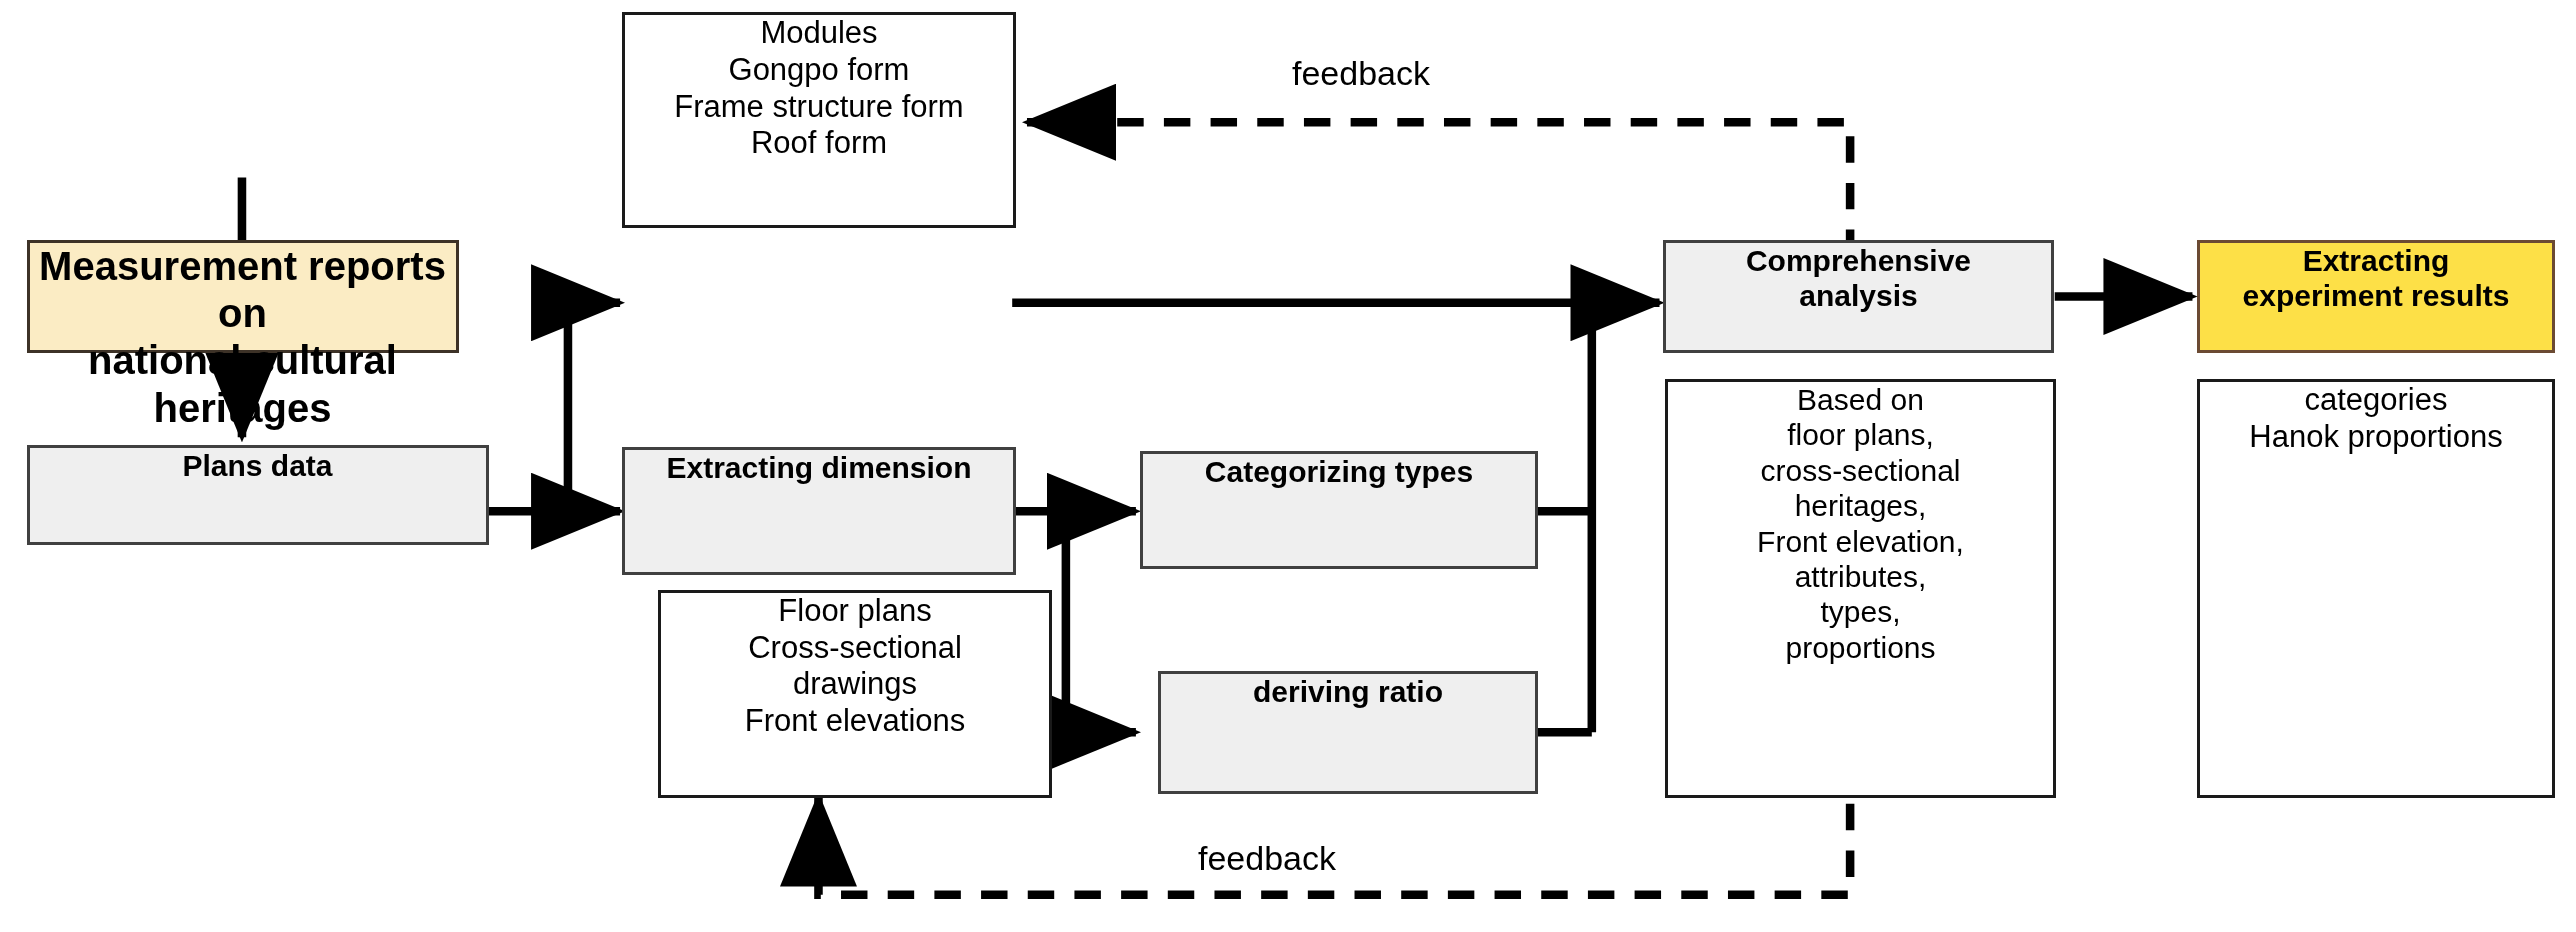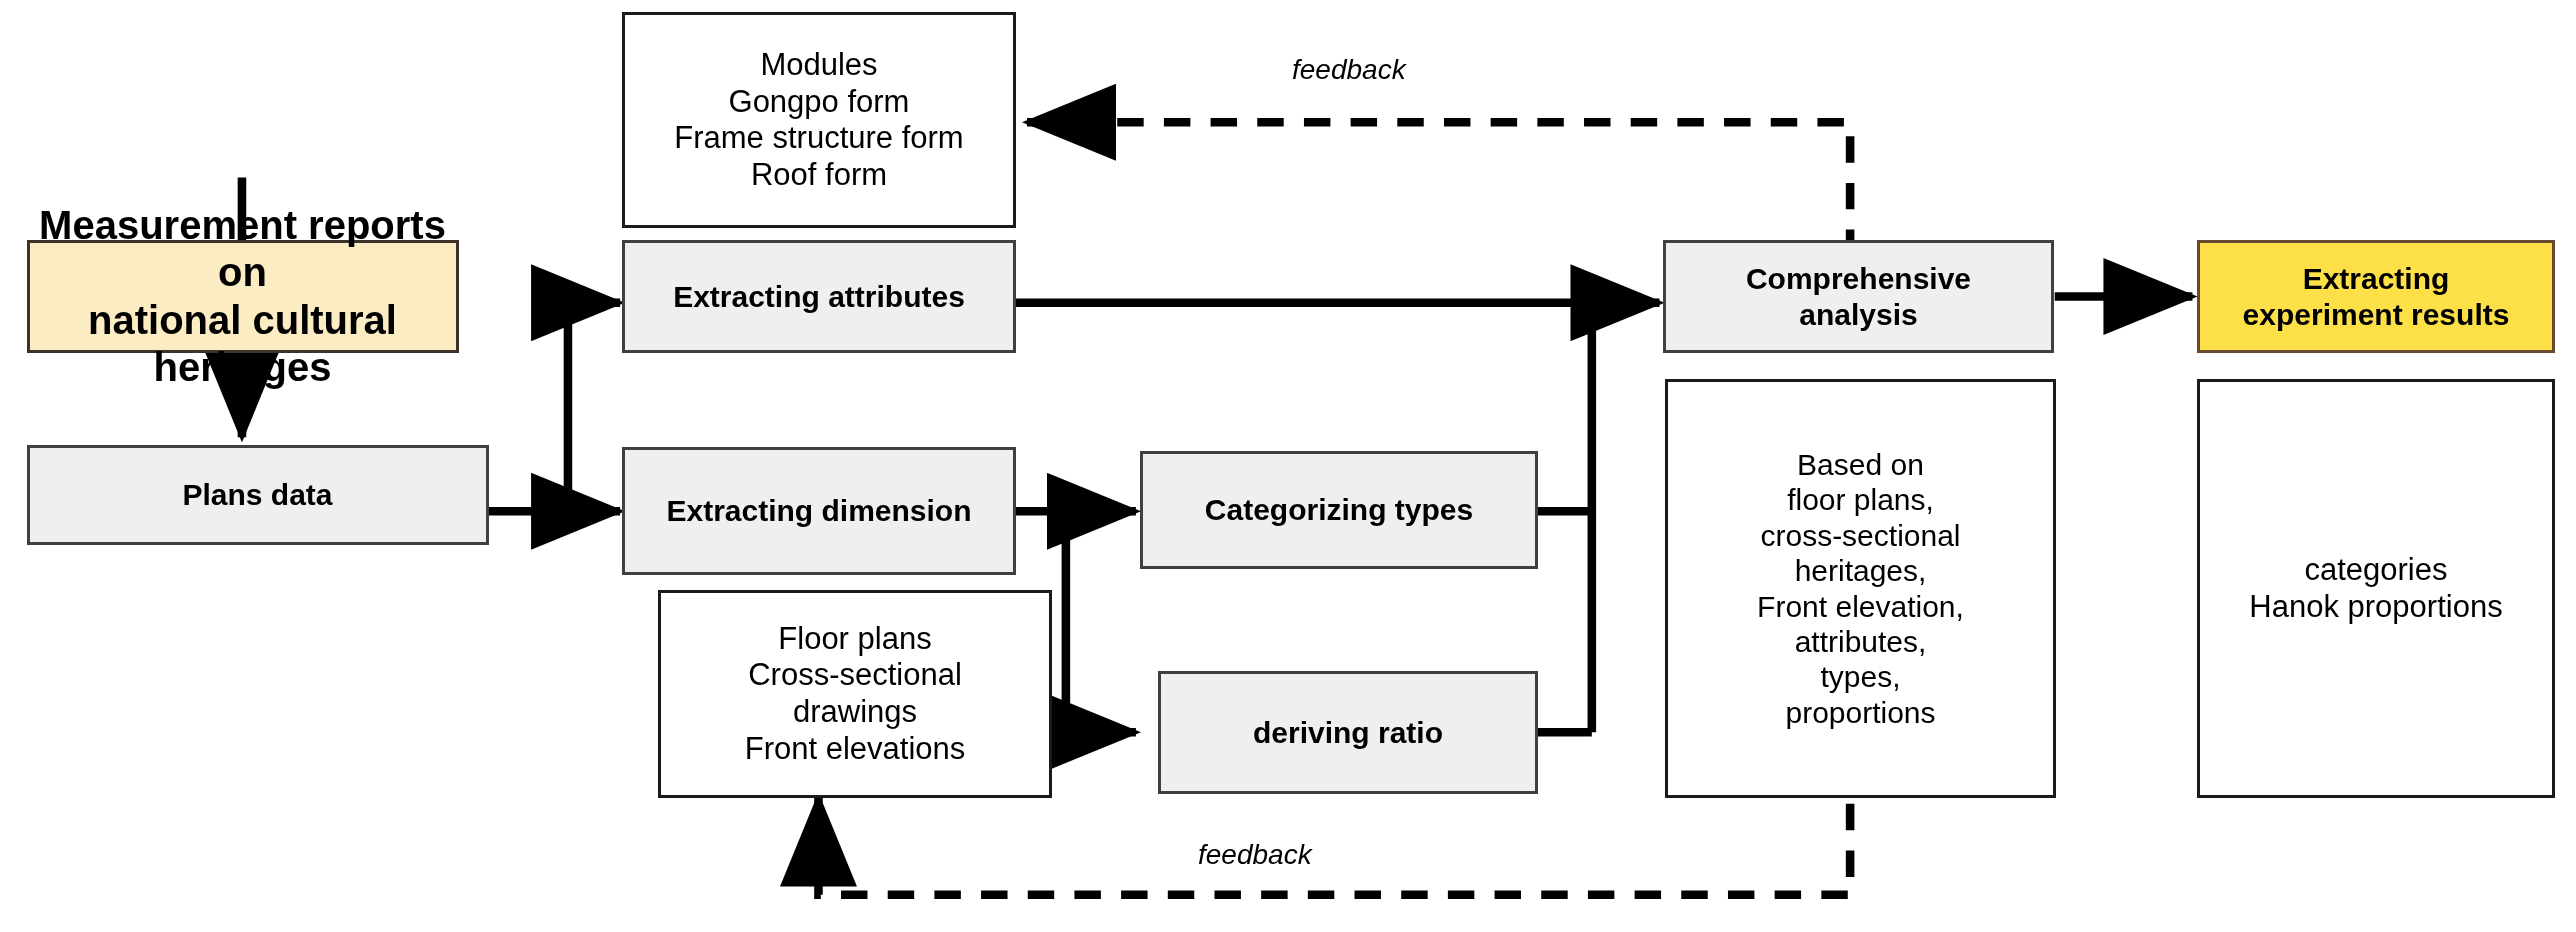--- a/index.html
+++ b/index.html
@@ -20,21 +20,21 @@
     left: 0;
     top: 0;
     width: 2576px;
     height: 933px;
     pointer-events: none;
   }
   .node {
     position: absolute;
     box-sizing: border-box;
     display: flex;
-    align-items: center;
+    align-items: flex-start;
     justify-content: center;
     text-align: center;
     line-height: 1.18;
     color: #000000;
     white-space: pre-line;
   }
   
   .proc {
     background: #efefef;
     border: 3.9px solid #404040;
@@ -58,24 +58,23 @@
   
   .result {
     background: #fde047;
     border: 3.9px solid #6b4a33;
     font-weight: bold;
     font-size: 30px;
   }
   .edge-label {
     position: absolute;
     font-family: "Liberation Sans", sans-serif;
-    font-size: 28px;
+    font-size: 34px;
     color: #000000;
     white-space: nowrap;
-    font-style: italic;
   }
 </style>
 </head>
 <body>
 
 <div id="canvas">
 
   <svg id="wires" viewBox="0 0 3311 1199" xmlns="http://www.w3.org/2000/svg">
     <defs>
       <marker id="arw" markerWidth="11" markerHeight="9" refX="10.4" refY="4.5" orient="auto" markerUnits="strokeWidth">
@@ -124,23 +123,20 @@
     <span>Plans data</span>
   </div>
 
   <div class="node note" style="left:622px; top:12.4px; width:394px; height:216px;">
     <span>Modules
 Gongpo form
 Frame structure form
 Roof form</span>
   </div>
 
-  <div class="node proc" style="left:622px; top:240px; width:394px; height:113px;">
-    <span>Extracting attributes</span>
-  </div>
 
   <div class="node proc" style="left:622px; top:447px; width:394px; height:128px;">
     <span>Extracting dimension</span>
   </div>
 
   <div class="node note" style="left:622px; top:590px; width:394px; height:208px;margin-left:36px;">
     <span>Floor plans
 Cross-sectional
 drawings
 Front elevations</span>

